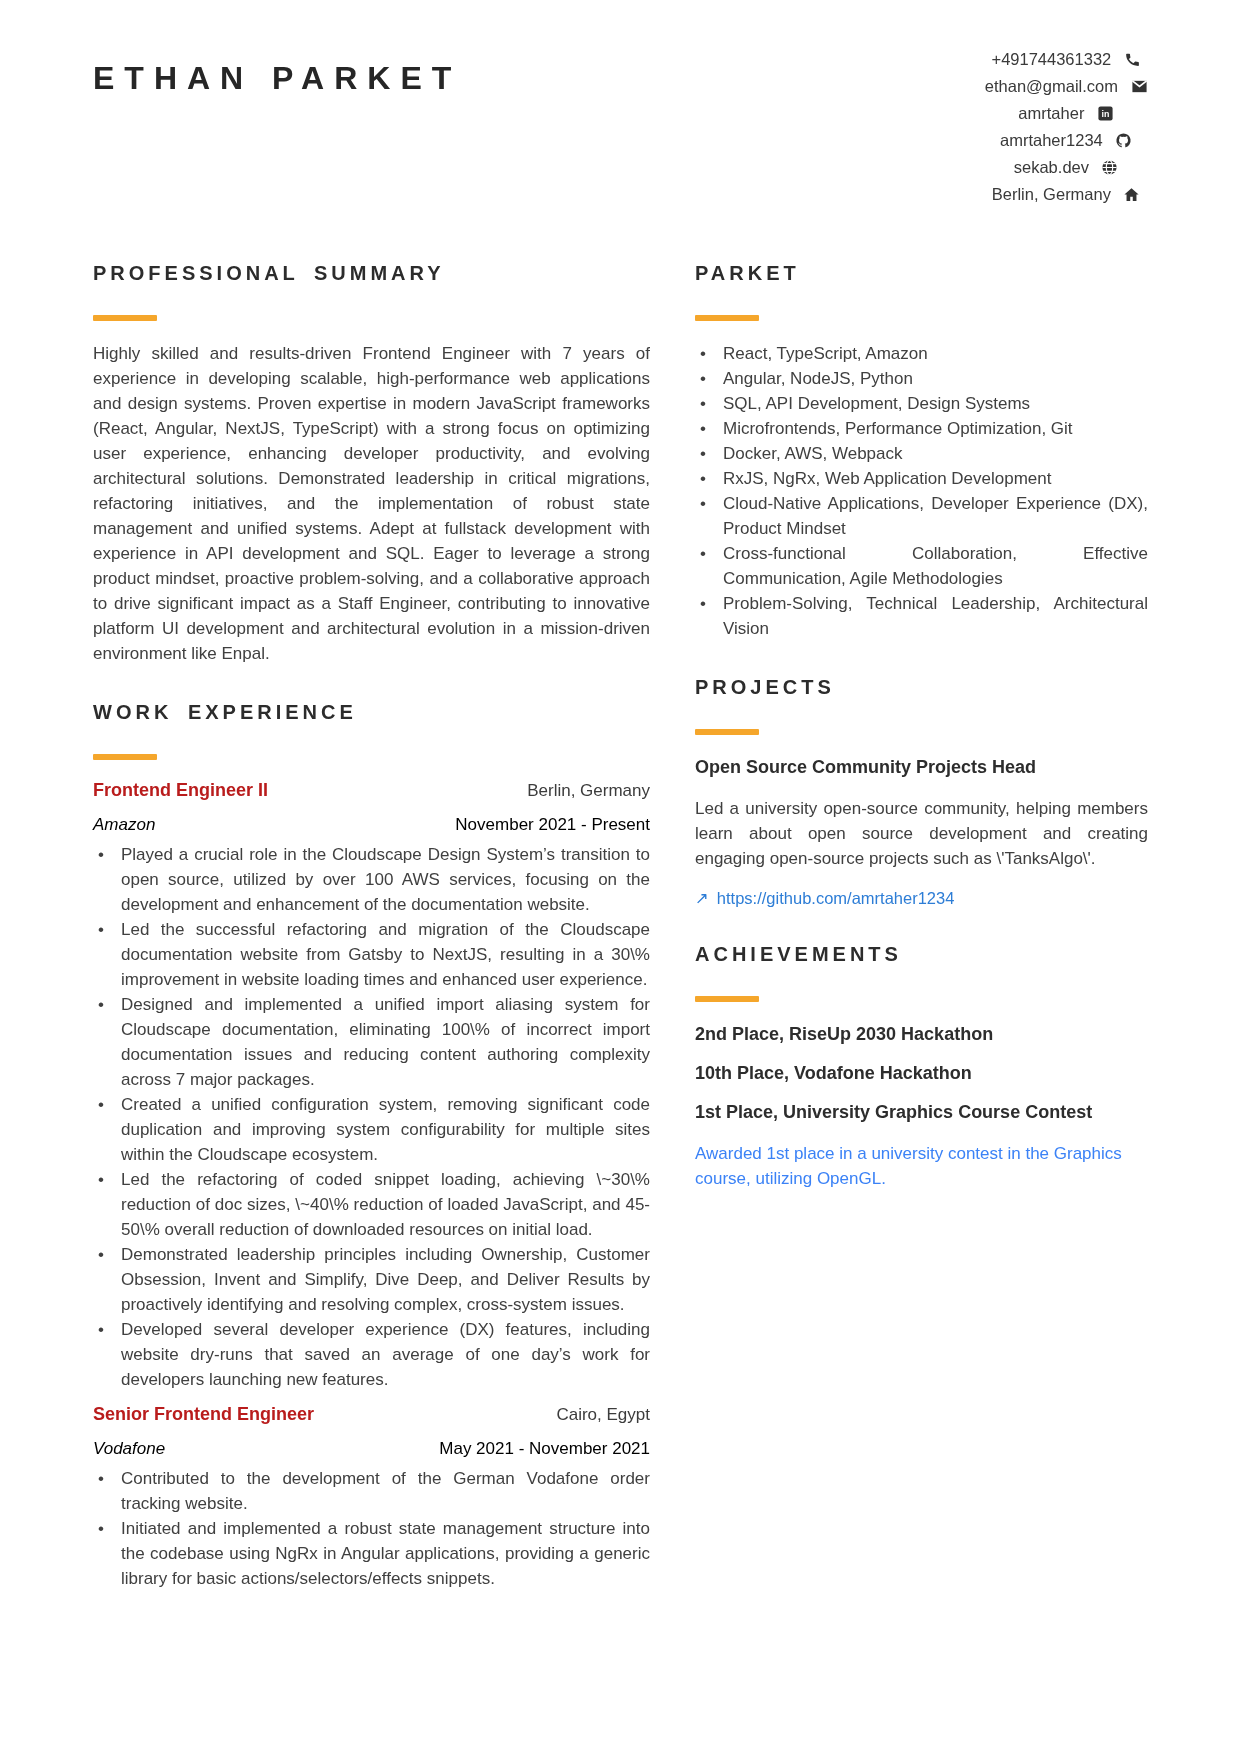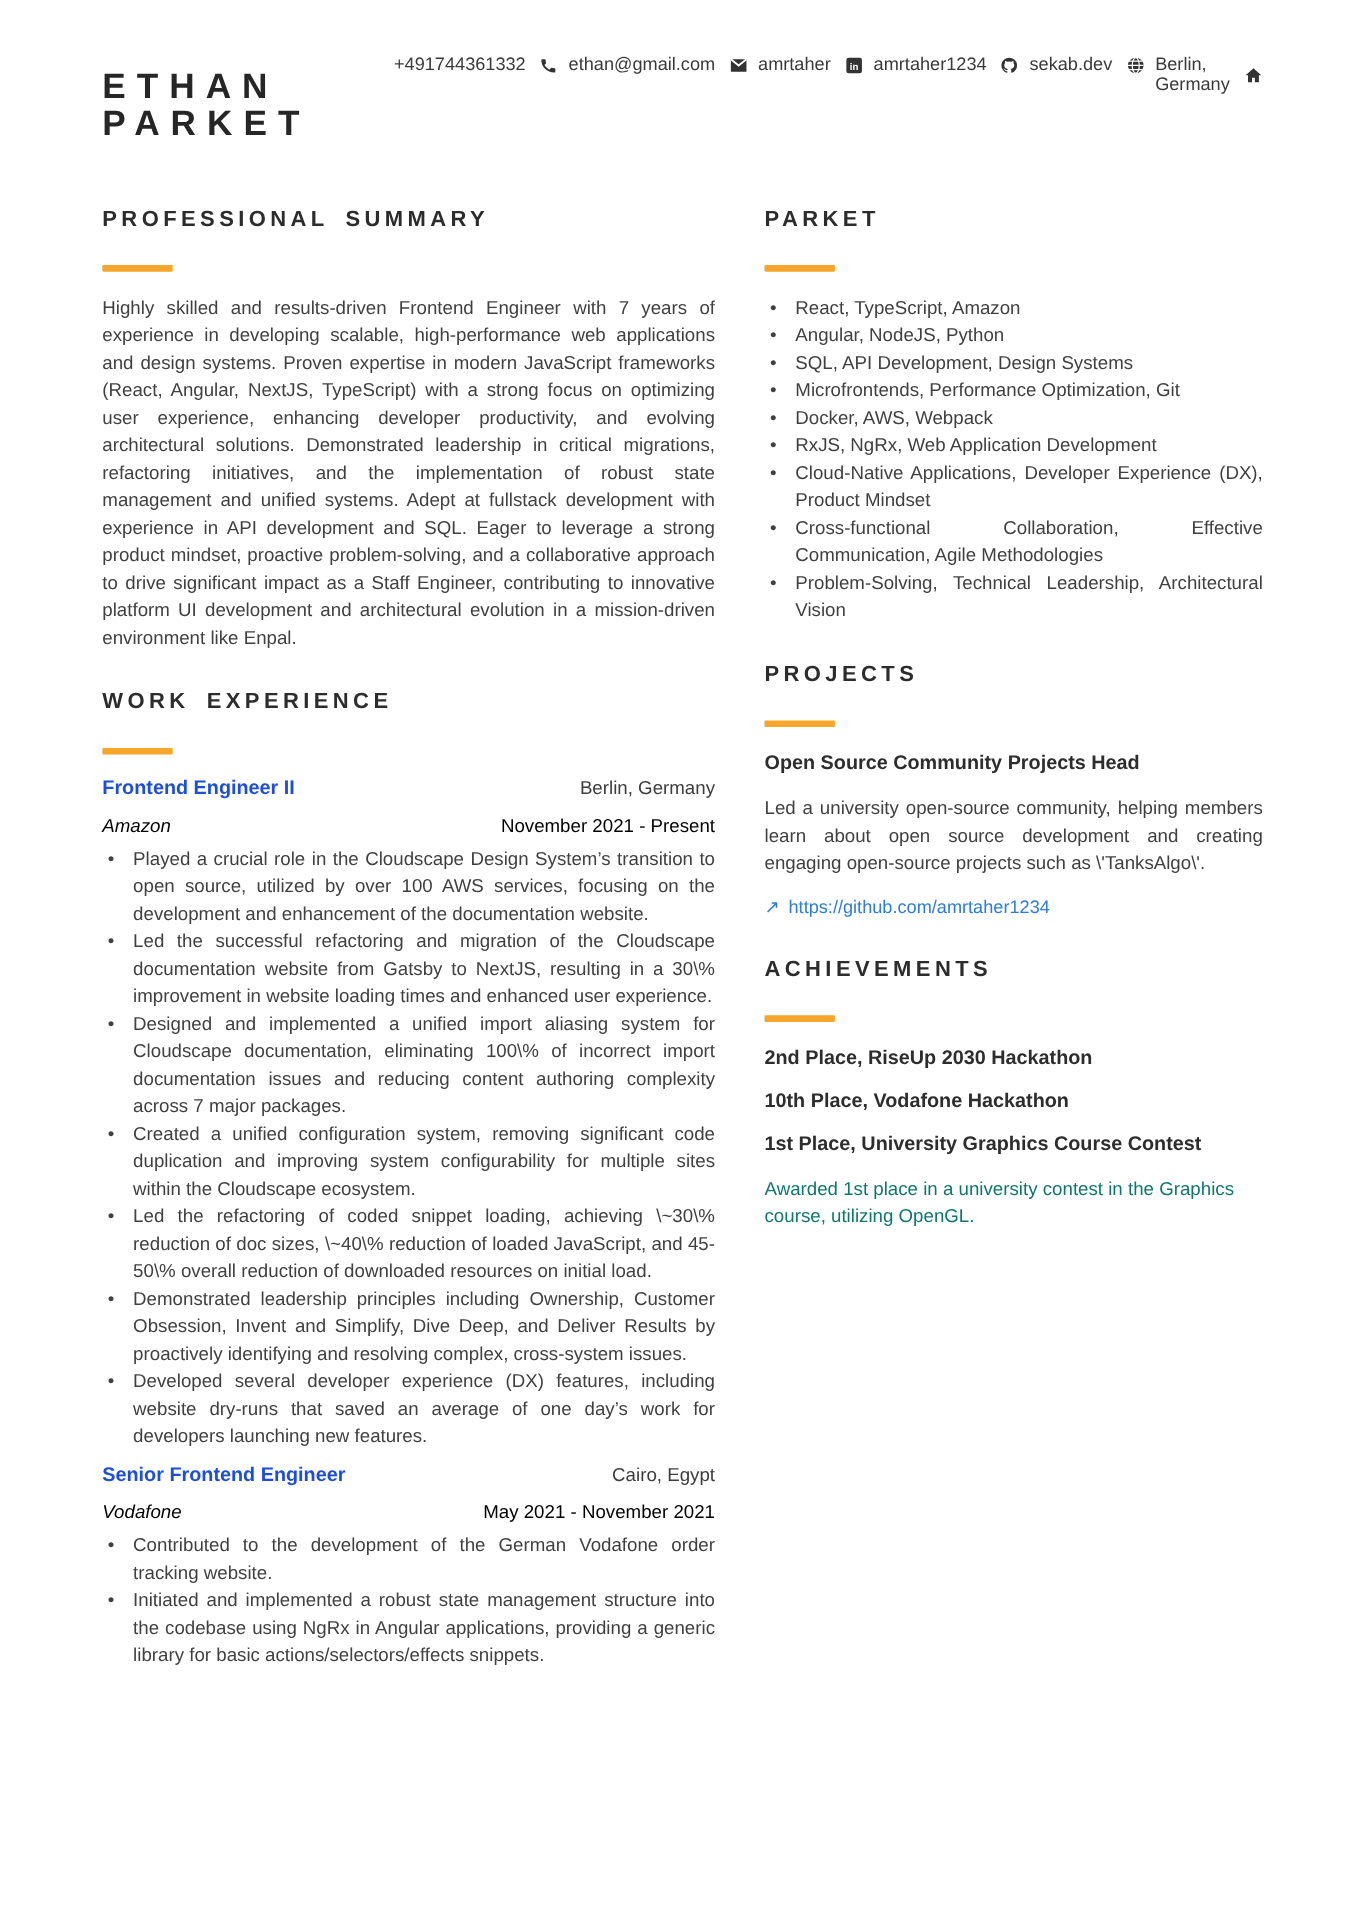--- a/index.html
+++ b/index.html
@@ -5,50 +5,50 @@
   html,body{margin:0;padding:0;}
   body{
     width:1241px;height:1754px;background:#ffffff;
     font-family:"Liberation Sans","DejaVu Sans",sans-serif;
     color:#3f3f3f;-webkit-font-smoothing:antialiased;
   }
   .page{padding:46px 93px 0 93px;box-sizing:border-box;}
   
   .header{display:flex;justify-content:space-between;align-items:flex-start;}
   .name{font-size:32px;font-weight:800;letter-spacing:10px;color:#262626;margin:16px 0 0 0;line-height:1.05;}
-  .contacts{display:flex;flex-direction:row;align-items:flex-start;gap:9px;font-size:16.5px;color:#3a3a3a;padding-top:4px;}
+  .contacts{display:flex;flex-direction:column;align-items:center;gap:9px;font-size:16.5px;color:#3a3a3a;padding-top:4px;}
   .contact-row{display:flex;align-items:center;gap:12px;line-height:18px;}
   .cicon{width:18px;height:18px;display:inline-flex;align-items:center;justify-content:center;}
   .cicon svg{width:17px;height:17px;fill:#333;display:block;}
   
   .columns{display:flex;gap:45px;margin-top:58px;}
   .col-left{width:557px;flex:0 0 557px;}
   .col-right{width:453px;flex:0 0 453px;}
   
   .section{margin-bottom:34px;}
   .section-title{font-size:20px;font-weight:700;letter-spacing:4px;word-spacing:6px;color:#2c2c2c;margin:0;line-height:1.2;}
   .accent-bar{width:64px;height:6px;border-radius:1px;margin:30px 0 20px 0;}
   .para{font-size:17px;line-height:25px;text-align:justify;hyphens:auto;color:#404040;margin:0;}
   
   ul.bullets{list-style:none;margin:0;padding:0;font-size:17px;line-height:25px;color:#404040;}
   ul.bullets li{position:relative;padding-left:28px;text-align:justify;hyphens:auto;}
   ul.bullets li::before{content:"\2022";position:absolute;left:5px;}
   
   .job{margin-bottom:12px;}
   .job-head{display:flex;justify-content:space-between;align-items:baseline;margin:0 0 14px 0;}
-  .job-role{font-size:18px;font-weight:700;color:#1d4ed8;}
+  .job-role{font-size:18px;font-weight:700;color:#b91c1c;}
   .job-loc{font-size:17px;color:#3c3c3c;}
   .job-sub{display:flex;justify-content:space-between;align-items:baseline;margin:0 0 7px 0;font-size:17px;color:#000000;}
   .company{font-style:italic;}
   
   .proj-name{font-size:18px;font-weight:700;color:#2d2d2d;margin:0 0 16px 0;line-height:25px;}
   .proj-link{display:flex;align-items:center;gap:8px;margin-top:18px;font-size:16.5px;text-decoration:none;}
   
   .ach-entry{font-size:18px;font-weight:700;color:#2d2d2d;line-height:25px;margin:0 0 14px 0;}
-  .ach-note{font-size:17px;line-height:25px;color:#0f766e;margin-top:16px;}
+  .ach-note{font-size:17px;line-height:25px;color:#3b82f6;margin-top:16px;}
   a{cursor:pointer;}
 </style>
 </head>
 <body>
 
 <div class="page">
 
   <div class="header">
     <h1 class="name">ETHAN PARKET</h1>
     <div class="contacts">

